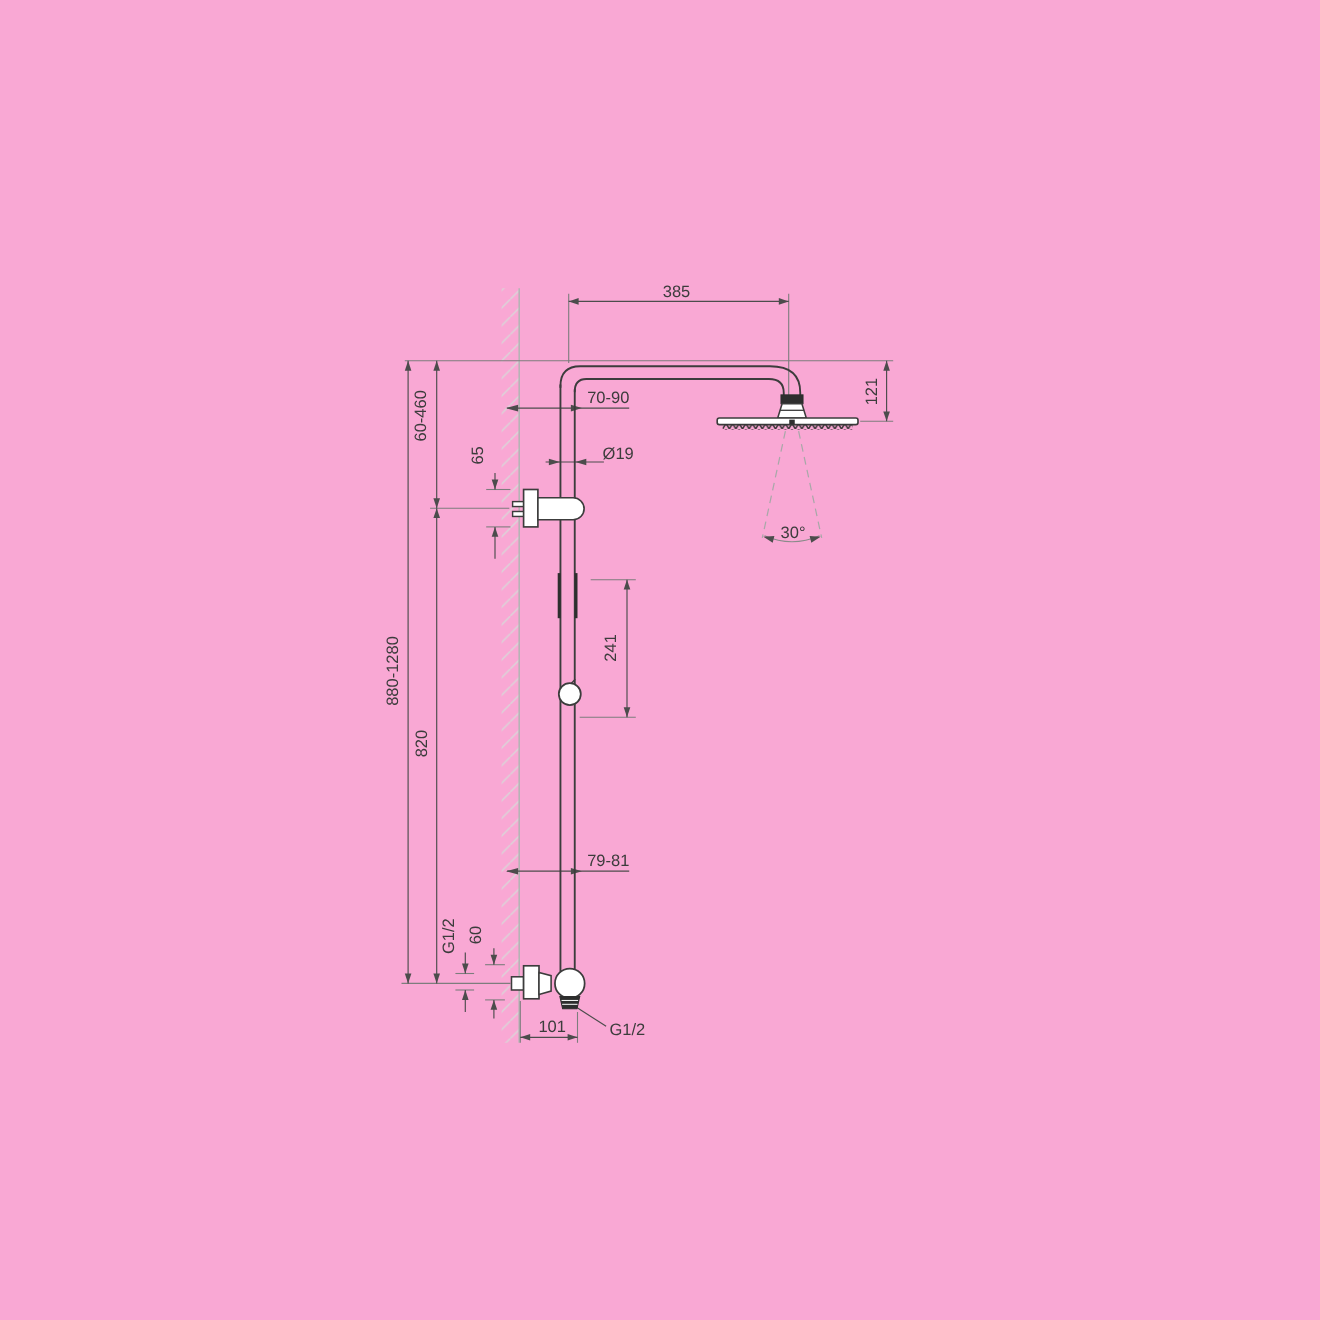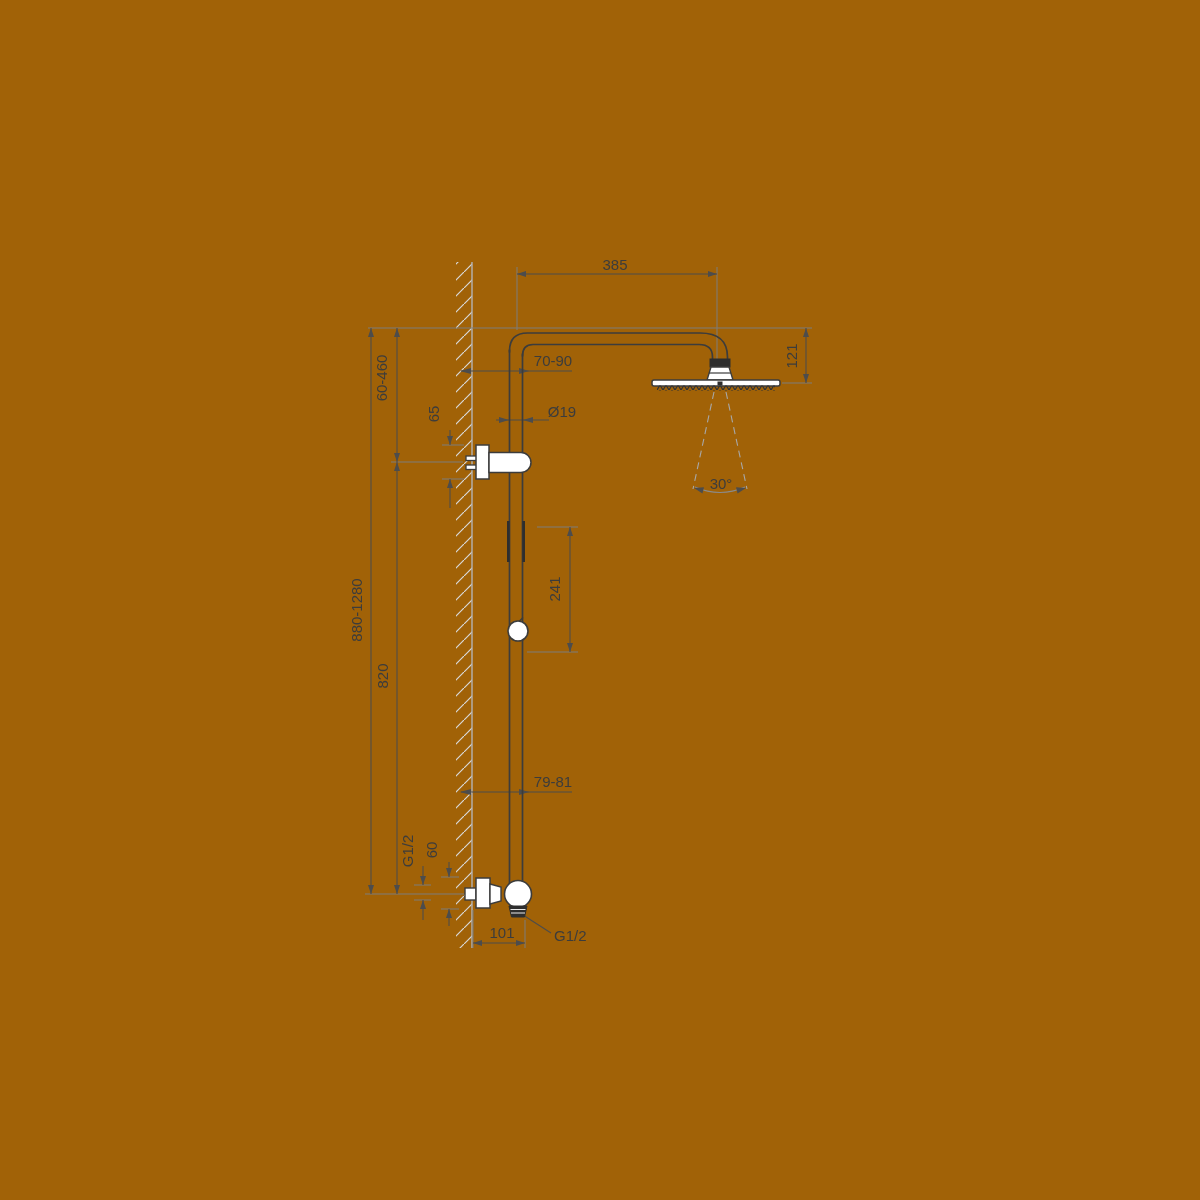--- a/index.html
+++ b/index.html
@@ -1,16 +1,16 @@
 <!DOCTYPE html>
 <html><head>
 <meta charset="utf-8">
 <style>
   html,body{margin:0;padding:0;background:#ffffff;}
-  .stage{width:1200px;height:1200px;position:relative;background:#a16207;overflow:hidden;}
+  .stage{width:1200px;height:1200px;position:relative;background:#f9a8d4;overflow:hidden;}
   svg{display:block;}
   text{font-family:"Liberation Sans","DejaVu Sans",sans-serif;font-size:15px;fill:#3c3c3c;}
   .contour{stroke:#3c3c3c;stroke-width:1.7;fill:none;stroke-linecap:round;}
   .contour-thin{stroke:#3c3c3c;stroke-width:1.2;fill:none;}
   .dim{stroke:#4c4c4c;stroke-width:1.05;fill:none;}
   .ref{stroke:#7d7d7d;stroke-width:1;fill:none;}
   .arrow{fill:#4c4c4c;stroke:none;}
   .wallline{stroke:#b4b4b4;stroke-width:1.4;fill:none;}
   .spray{stroke:#a8a8a8;stroke-width:1.1;fill:none;stroke-dasharray:7 5;}
   .sprayarc{stroke:#8b8b8b;stroke-width:1.1;fill:none;}

